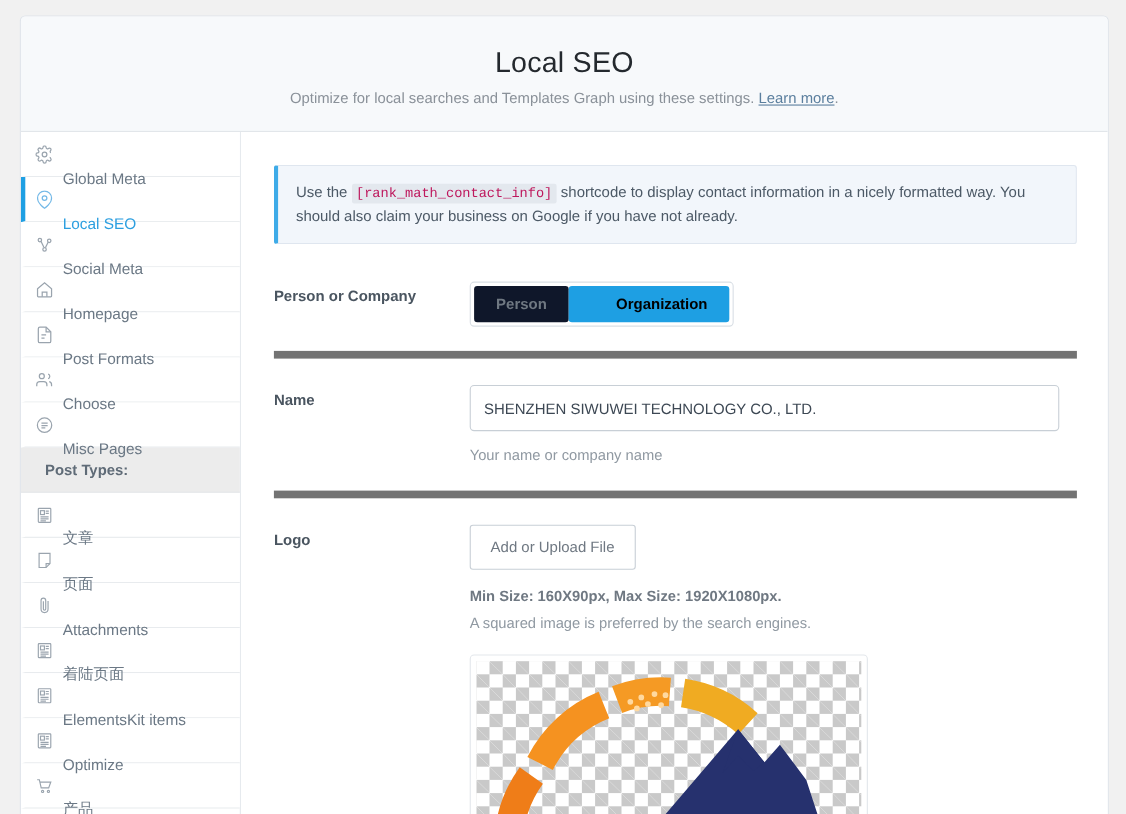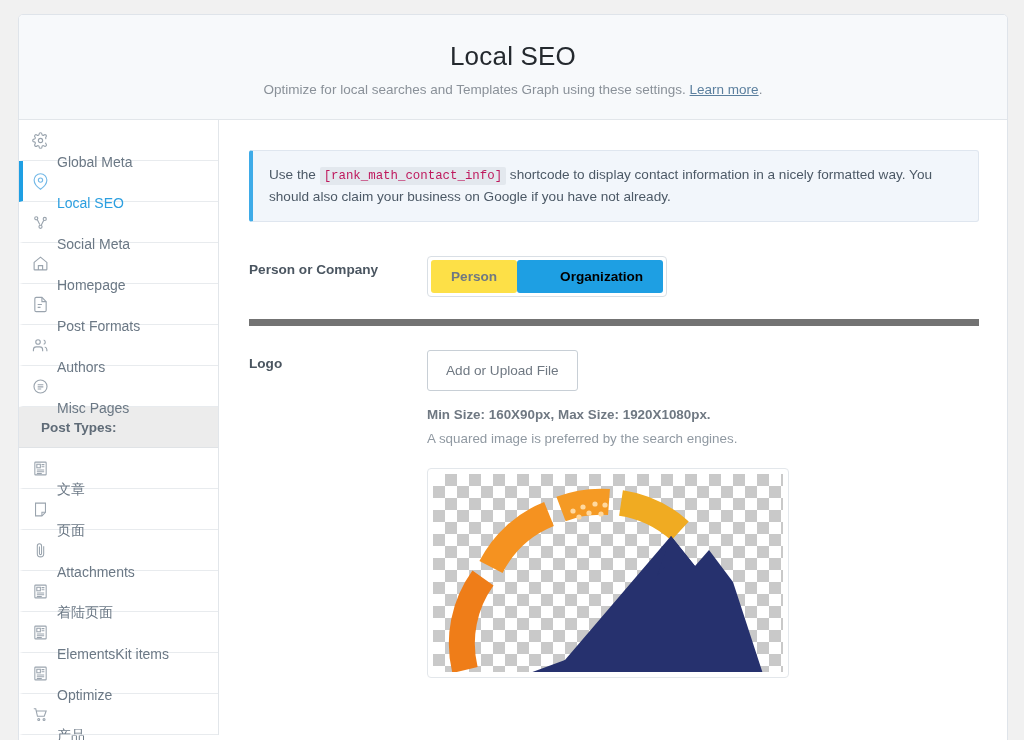--- a/index.html
+++ b/index.html
@@ -156,21 +156,21 @@
     padding: 3px;
     background: #fff;
   }
   .btn-group button {
     font-family: inherit;
     font-size: 13.6px;
     font-weight: 700;
     border: none;
     border-radius: 3px;
     padding: 9px 20px;
-    background: #fde047;
+    background: #0f172a;
     color: #6f7882;
     cursor: pointer;
   }
   .btn-group button.on {
     background: #1e9fe3;
     color: #000000;
     padding-left: 43px;
   }
   
   .text-input {
@@ -286,21 +286,21 @@
         </div>
 
         <div class="nav-item">
           <span class="ico">
             <svg width="17" height="17" viewBox="0 0 24 24" fill="none" stroke="currentColor" stroke-width="1.6">
                 <path d="M15 20v-2a4 4 0 0 0-4-4H6a4 4 0 0 0-4 4v2"></path>
                 <circle cx="8.5" cy="7" r="3.2"></circle>
                 <path d="M21 20v-2a4 4 0 0 0-3-3.87M16.5 4.2a3.2 3.2 0 0 1 0 6.1"></path>
               </svg>
           </span>
-          <span class="lbl">Authors</span>
+          <span class="lbl">Choose</span>
         </div>
 
         <div class="nav-item">
           <span class="ico">
             <svg width="17" height="17" viewBox="0 0 24 24" fill="none" stroke="currentColor" stroke-width="1.6">
                 <circle cx="12" cy="12" r="9.2"></circle>
                 <path d="M8 9.5h8M8 12.5h8M8 15.5h5"></path>
               </svg>
           </span>
           <span class="lbl">Misc Pages</span>
@@ -391,20 +391,27 @@
         <div class="field">
           <div class="field-label">Person or Company</div>
           <div class="field-body">
             <div class="btn-group">
               <button>Person</button>
               <button class="on">Organization</button>
             </div>
           </div>
         </div>
 
+        <div class="field">
+          <div class="field-label">Name</div>
+          <div class="field-body">
+            <input class="text-input" type="text" value="SHENZHEN SIWUWEI TECHNOLOGY CO., LTD." style="">
+            <div class="help">Your name or company name</div>
+          </div>
+        </div>
 
         <div class="field last">
           <div class="field-label">Logo</div>
           <div class="field-body">
             <button class="upload-btn">Add or Upload File</button>
             <div class="help strong">Min Size: 160X90px, Max Size: 1920X1080px.</div>
             <div class="help tight">A squared image is preferred by the search engines.</div>
             <div class="logo-preview">
               <div class="logo-canvas">
                 <svg width="352" height="200" viewBox="0 0 352 200">

